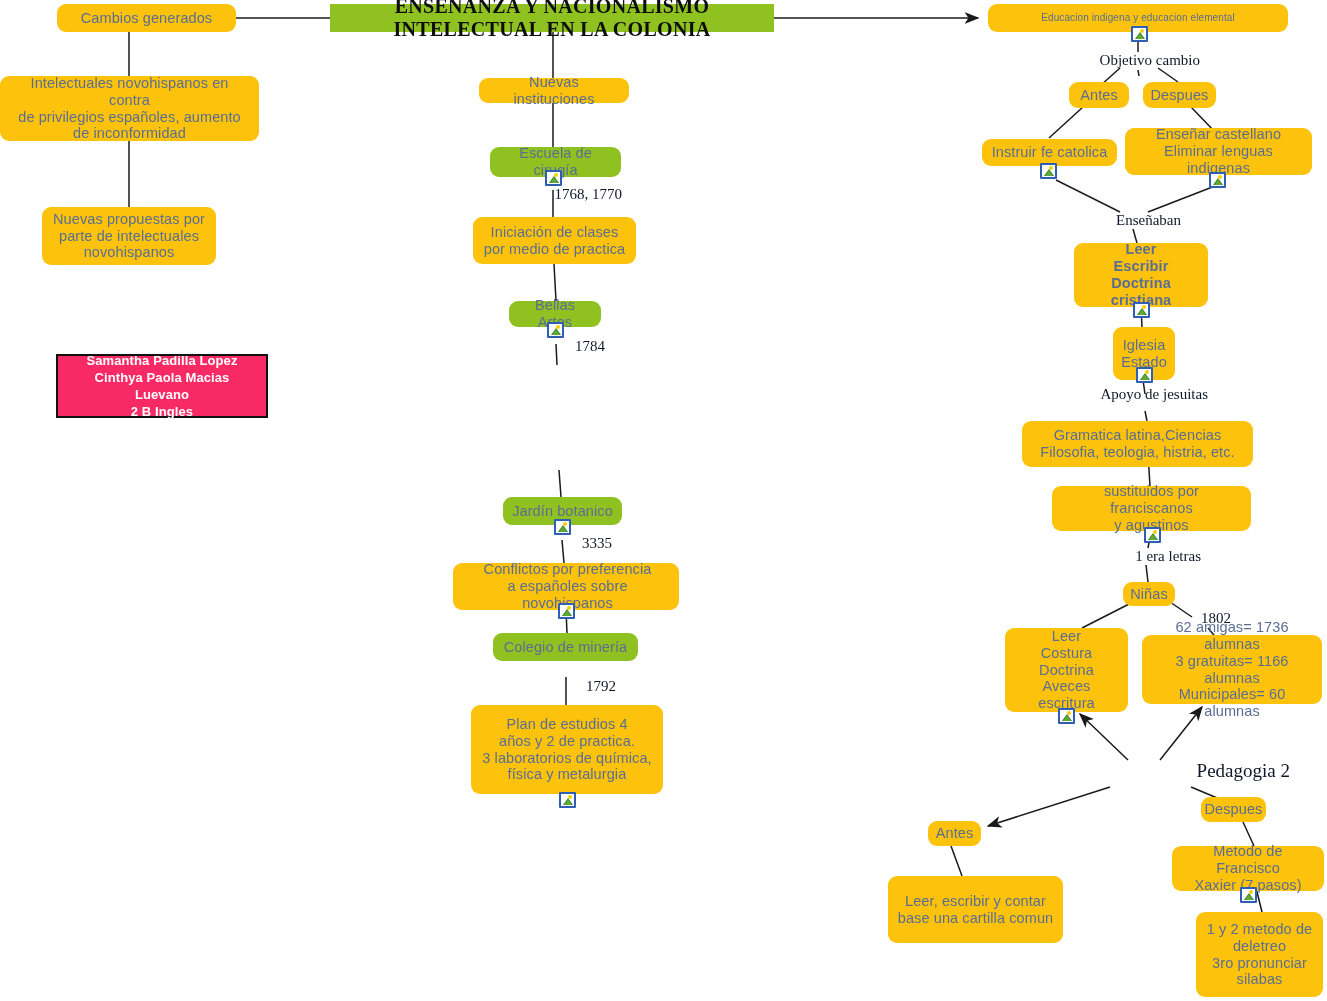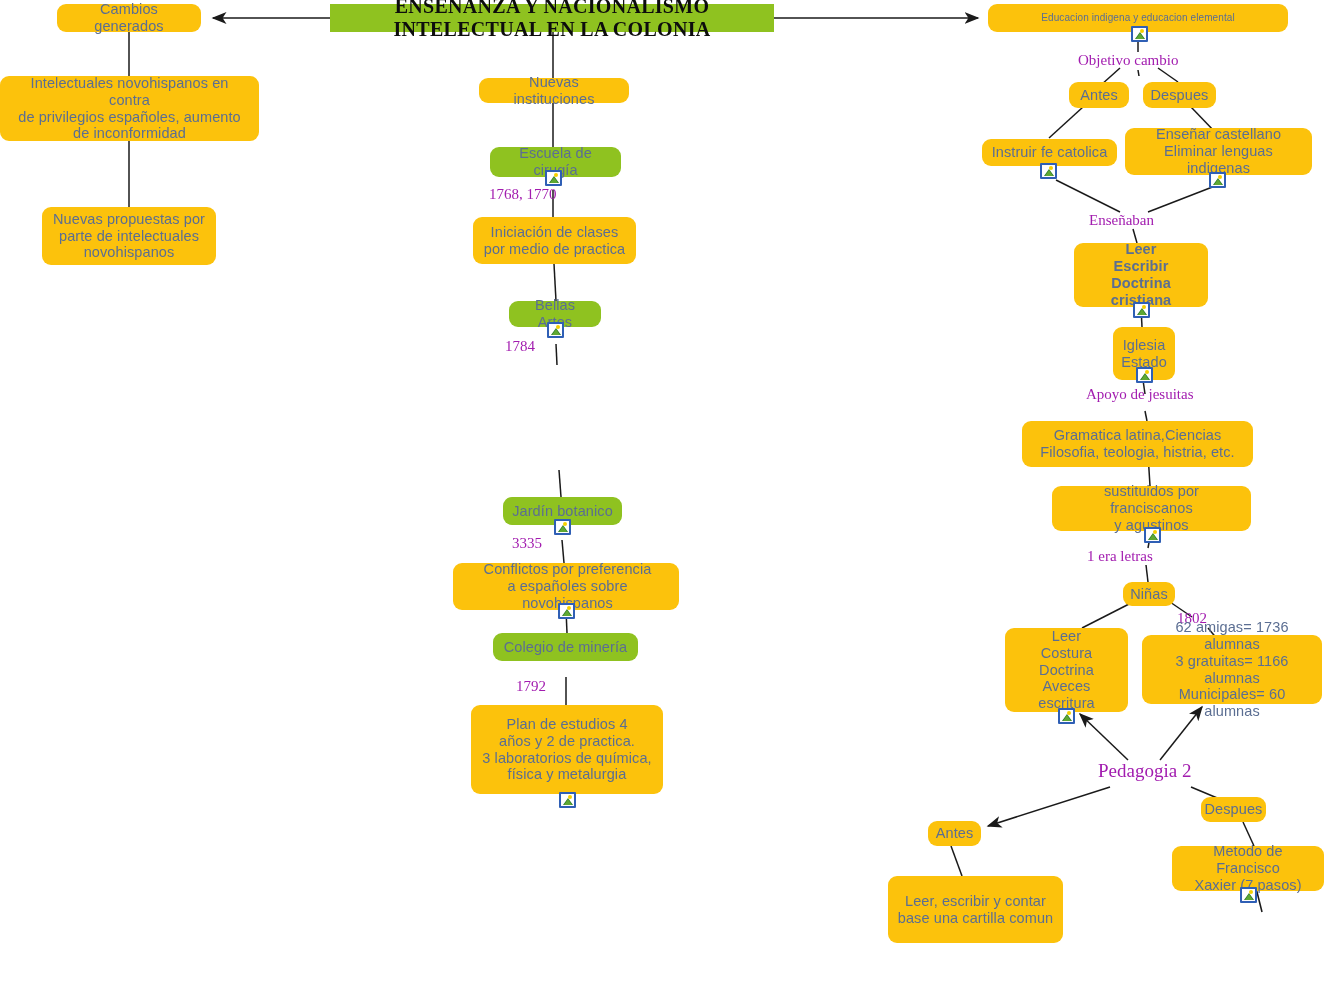--- a/index.html
+++ b/index.html
@@ -41,23 +41,23 @@
     font-size:13px;
     border:2px solid #111111;
     border-radius:0;
     line-height:1.32;
   }
 
   .link-label{
     position:absolute;
     font-family:"Liberation Serif", serif;
     font-size:15px;
-    color:#a21caf;
+    color:#0f172a;
     white-space:nowrap;
-    text-align:left;
+    text-align:right;
   }
   .link-label.big{font-size:19px;}
 
   
   .pic-icon{
     position:absolute;
     width:17px;height:16px;
     box-sizing:border-box;
     border:2px solid #2f5fb5;
     background:#fdfdfd;
@@ -140,30 +140,33 @@
 
       <line x1="951" y1="846" x2="962" y2="876"></line>
 
       <line x1="1243" y1="822" x2="1254" y2="846"></line>
       <line x1="1256" y1="888" x2="1262" y2="912"></line>
     </g>
   </svg>
 
   <div class="node title" style="left:330px;top:4px;width:444px;height:28px;">ENSEÑANZA Y NACIONALISMO INTELECTUAL EN LA COLONIA</div>
 
-  <div class="node yellow" style="left:57px;top:4px;width:144px;height:28px;font-size:14.5px;">Cambios generados</div>
+  <div class="node yellow" style="left:57px;top:4px;width:179px;height:28px;font-size:14.5px;">Cambios generados</div>
 
   <div class="node yellow" style="left:42px;top:207px;width:174px;height:58px;font-size:14.5px;">Nuevas propuestas por
 parte de intelectuales
 novohispanos</div>
 
   <div class="node yellow" style="left:0px;top:76px;width:259px;height:65px;font-size:14.5px;">Intelectuales novohispanos en contra
 de privilegios españoles, aumento
 de inconformidad</div>
 
+  <div class="node pink" style="left:56px;top:354px;width:212px;height:64px;">Samantha Padilla Lopez
+Cinthya Paola Macias Luevano
+2 B Ingles</div>
 
   <div class="node yellow" style="left:479px;top:78px;width:150px;height:25px;font-size:14.5px;">Nuevas instituciones</div>
 
   <div class="node green" style="left:490px;top:147px;width:131px;height:30px;font-size:14.5px;">Escuela de cirugía</div>
   <span class="pic-icon" style="left:545px;top:170px;">
       <i></i>
       <b></b>
     </span>
   <div class="link-label" style="left:489px;top:186px;width:133px;">1768, 1770</div>
 
@@ -286,14 +289,18 @@
 
   <div class="node yellow" style="left:1201px;top:797px;width:65px;height:25px;font-size:14.5px;">Despues</div>
 
   <div class="node yellow" style="left:1172px;top:846px;width:152px;height:45px;font-size:14.5px;">Metodo de Francisco
 Xaxier (7 pasos)</div>
   <span class="pic-icon" style="left:1240px;top:887px;">
       <i></i>
       <b></b>
     </span>
 
+  <div class="node yellow" style="left:1196px;top:912px;width:127px;height:85px;font-size:14.5px;">1 y 2 metodo de
+deletreo
+3ro pronunciar
+silabas</div>
 
 </div>
 
 </body></html>

